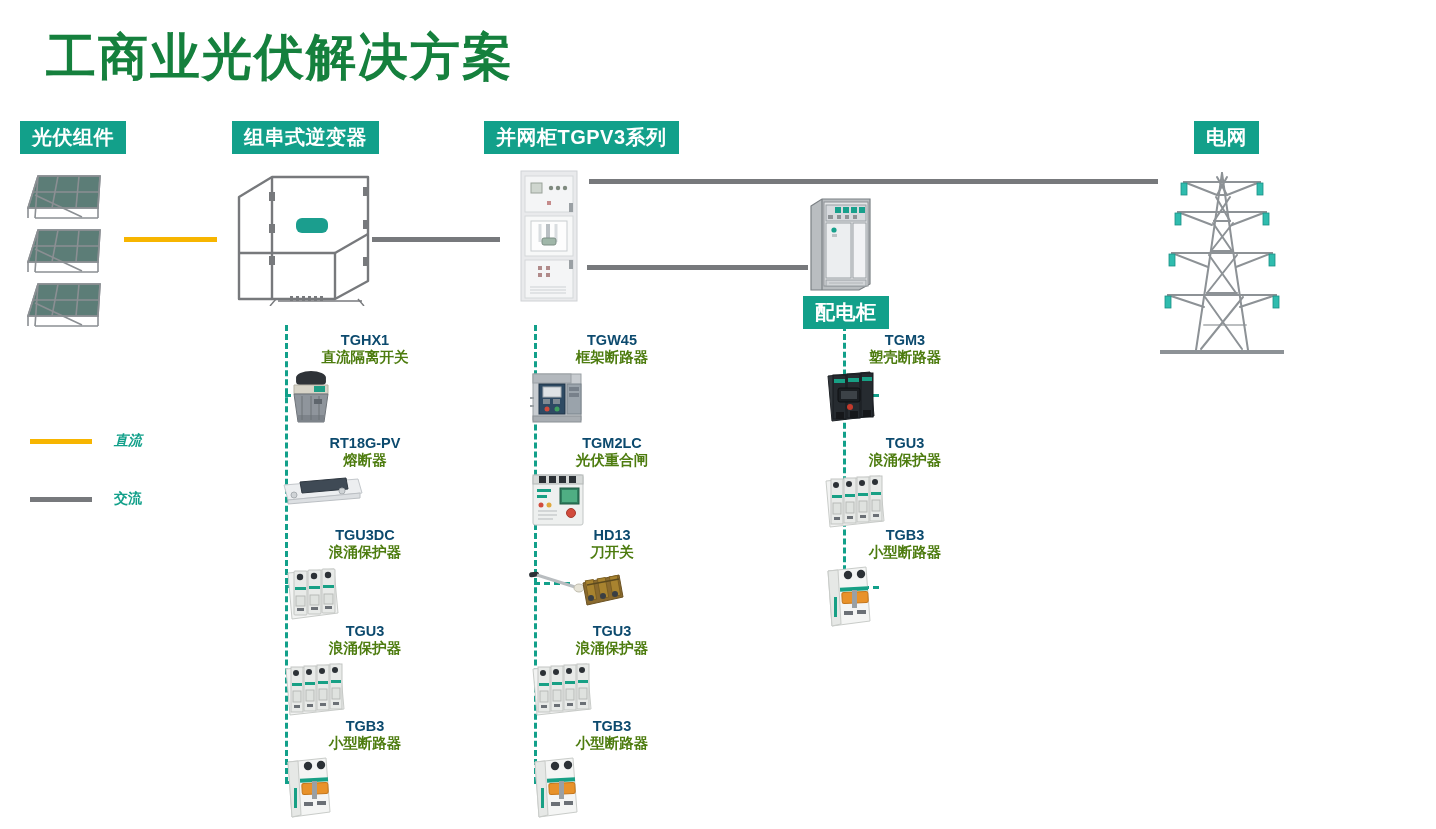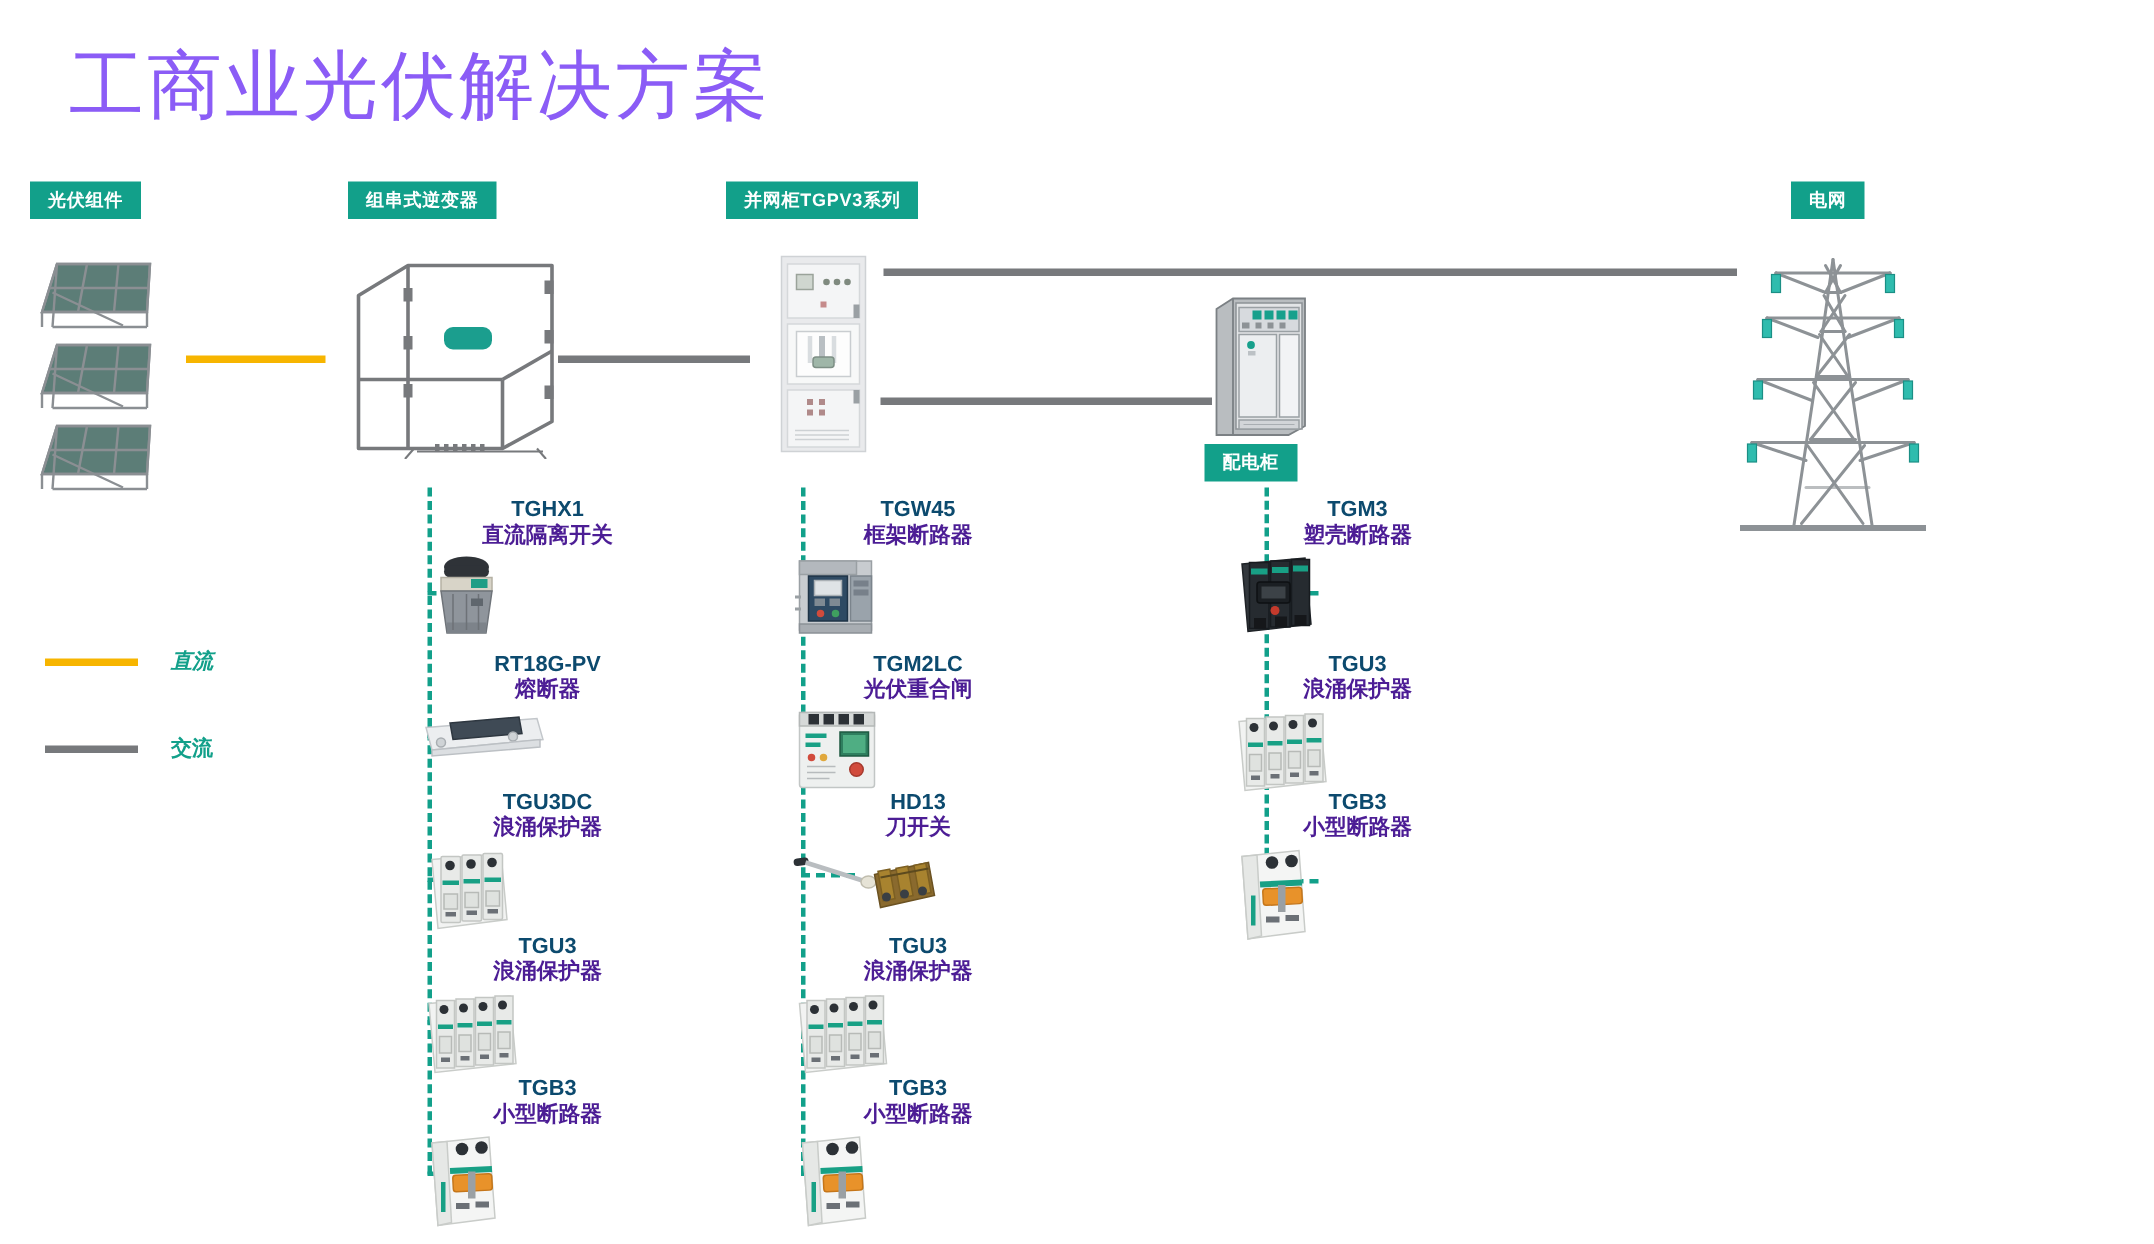--- a/index.html
+++ b/index.html
@@ -13,31 +13,31 @@
     height:829px;
     background:#ffffff;
     overflow:hidden;
   }
   .abs{position:absolute;}
 
   
   #page-title{
     left:46px; top:24px;
     font-size:50px;
-    font-weight:normal;
-    color:#8b5cf6;
+    font-weight:bold;
+    color:#15803d;
     letter-spacing:2px;
     white-space:nowrap;
   }
 
   
   .badge{
     background:#12a08a;
     color:#ffffff;
-    font-size:12px;
+    font-size:20px;
     font-weight:bold;
     padding:6px 12px 7px 12px;
     white-space:nowrap;
     line-height:1;
     letter-spacing:.5px;
   }
 
   
   .legend-row{ display:flex; align-items:center; gap:22px; }
   .legend-swatch{ width:62px; height:5px; display:block; }
@@ -62,21 +62,21 @@
     border-top:3px dashed #12a08a;
   }
 
   
   .product{ position:absolute; width:170px; text-align:center; }
   .product .pname{
     color:#0c4a6e; font-size:14.5px; font-weight:bold; line-height:17px;
     white-space:nowrap;
   }
   .product .pdesc{
-    color:#4c1d95; font-size:14.5px; font-weight:bold; line-height:17px;
+    color:#4d7c0f; font-size:14.5px; font-weight:bold; line-height:17px;
     white-space:nowrap;
   }
   .product .pimg{
     margin:2px auto 0 auto;
     position:relative;
   }
 
   
   svg{display:block;}
 </style>

